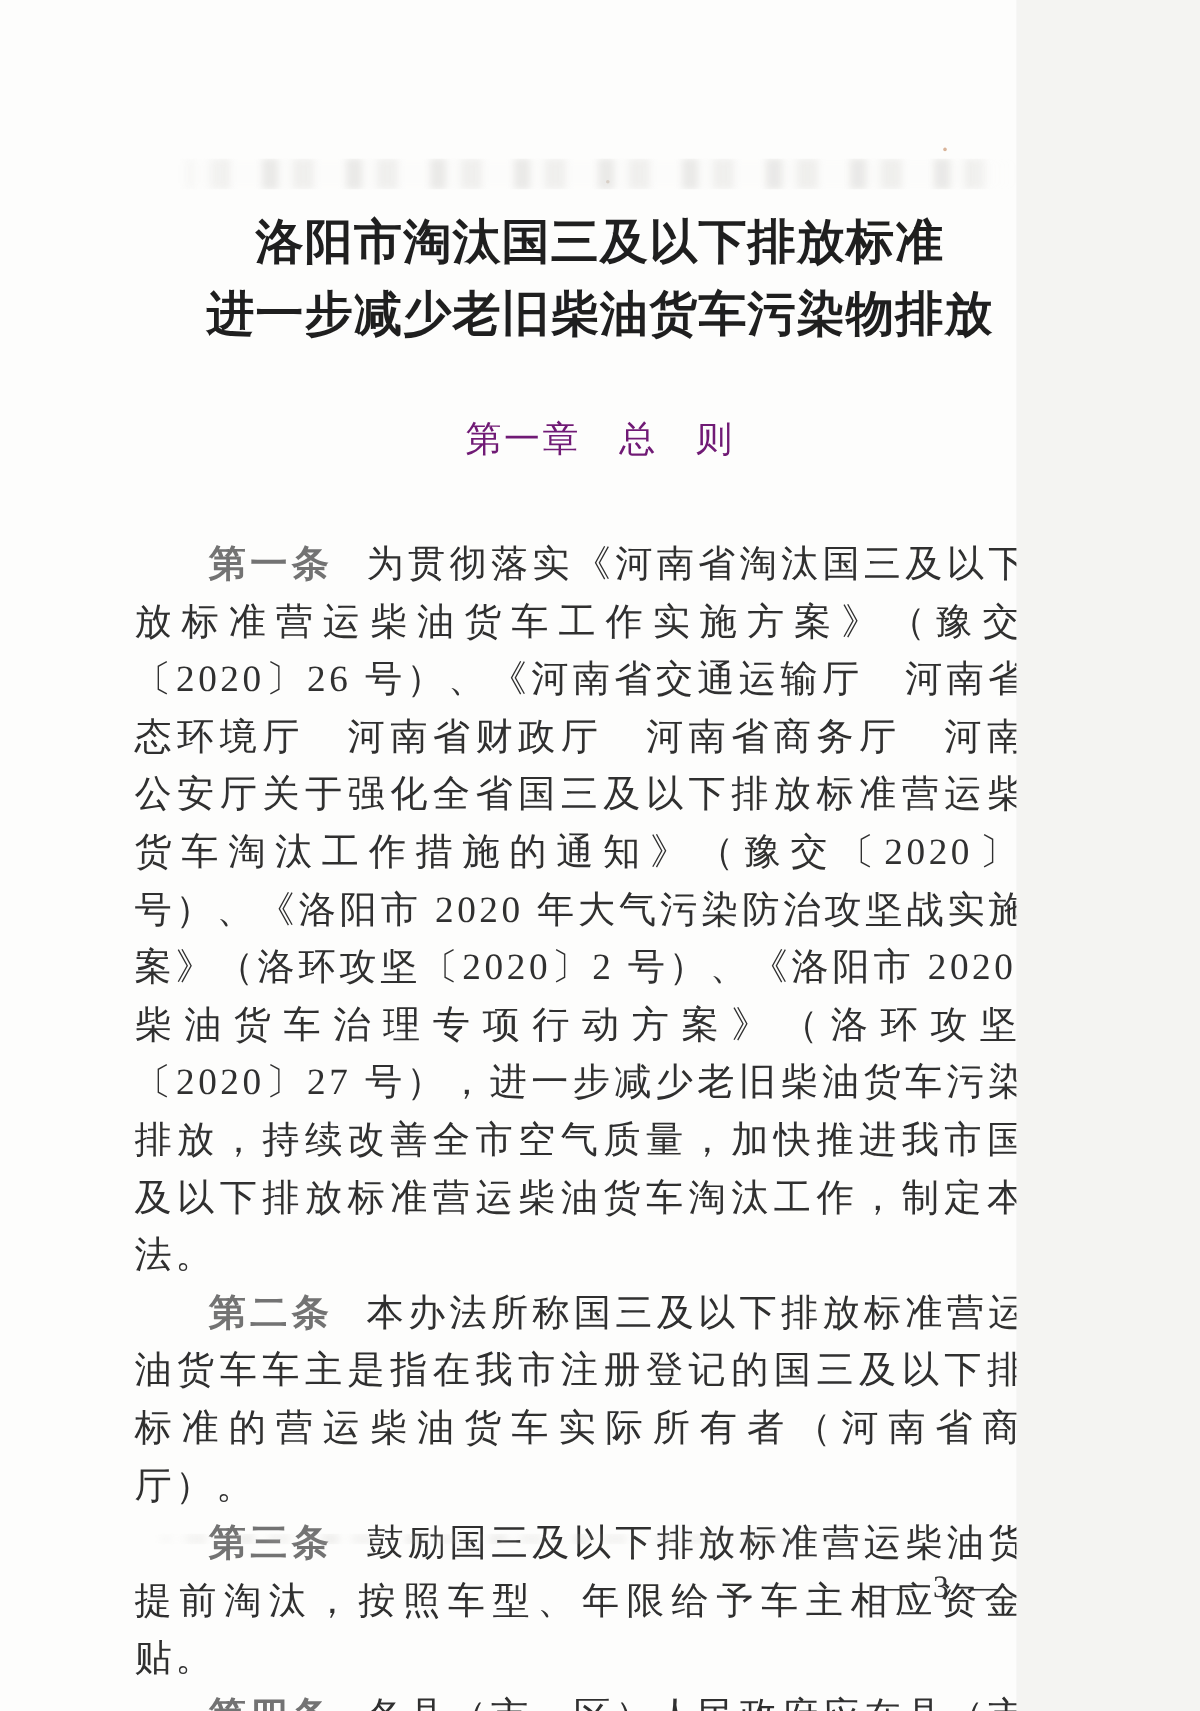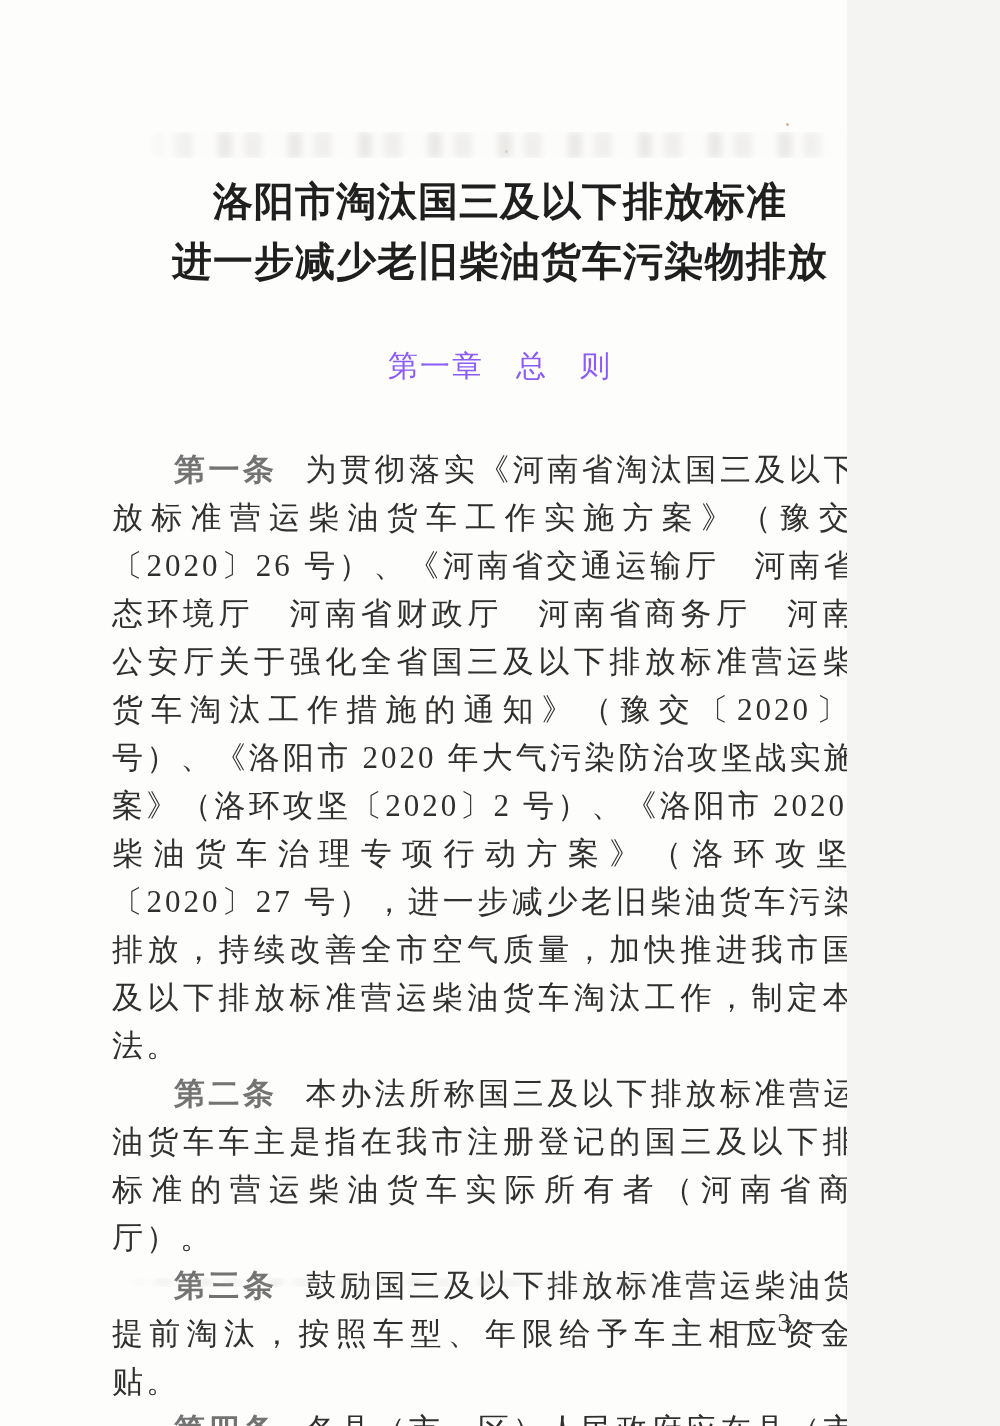--- a/index.html
+++ b/index.html
@@ -50,21 +50,21 @@
   }
 
   .chapter-heading {
     position: absolute;
     top: 346px; left: 0; width: 1000px;
     text-align: center;
     font-family: Liberation Serif, serif;
     font-weight: 500;
     font-size: 30px;
     letter-spacing: 2px;
-    color: #8b5cf6;
+    color: #701a75;
   }
 
   .body-text {
     position: absolute;
     top: 446px; left: 112px;
     width: 780px;
     font-size: 31px;
     line-height: 48px;
     letter-spacing: 3px;
     color: #303030;

